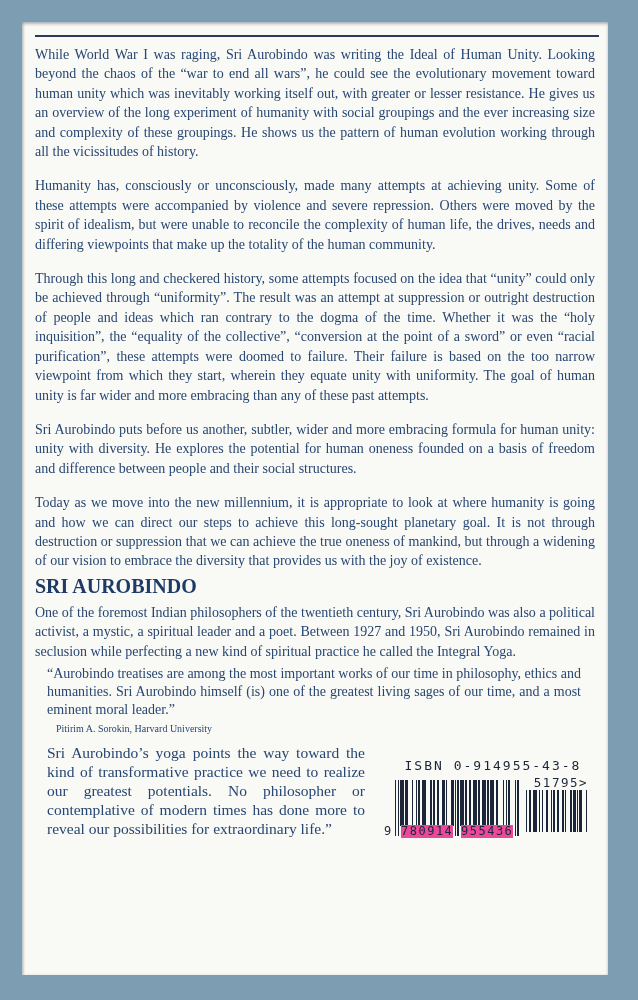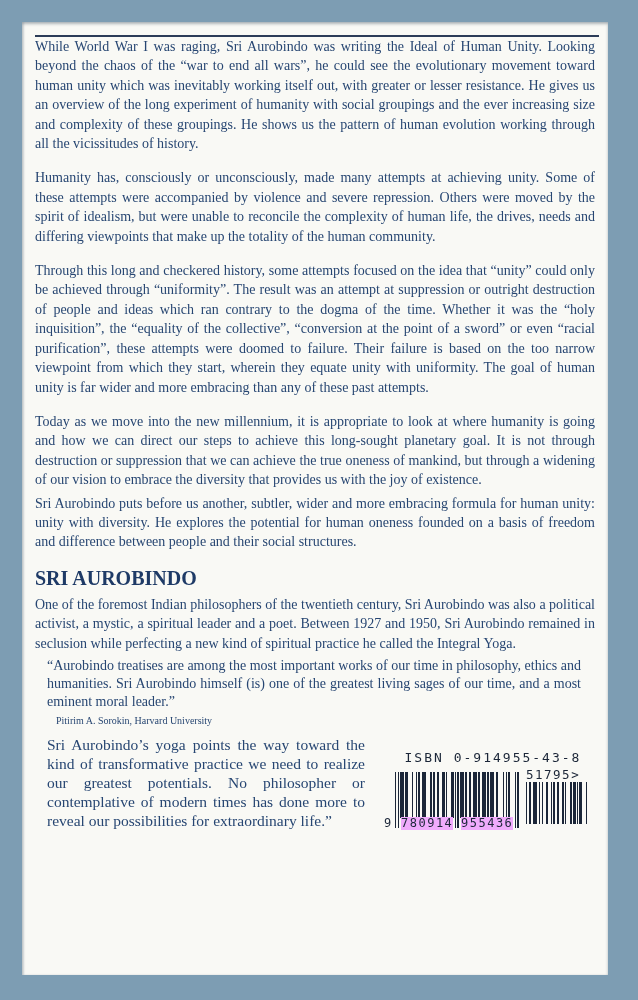--- a/index.html
+++ b/index.html
@@ -45,21 +45,21 @@
     font-weight:normal;
   }
   .subhead{
     text-align:left;
     font-size:20px;
     color:#1e3a66;
     margin:4px 0 5px 0;
     font-weight:bold;
   }
   
-  .body-text{color:#274672;}
+  .body-text{color:#274672;margin-top:8px;}
   p.para{
     font-size:14px;
     line-height:19.4px;
     text-align:justify;
     margin:0 4px 15px 0;
   }
   p.para.tight{margin-bottom:4px;}
   
   .quote-block{
     margin:0 18px 0 12px;
@@ -126,54 +126,54 @@
     width:124px;height:56px;
   }
   .bc-main svg{display:block;}
   .bc-digit{
     position:absolute;
     bottom:-2px;
     font-family:"DejaVu Sans Mono", monospace;
     font-size:12px;
     letter-spacing:1.5px;
     color:#1b2638;
-    background:#f0abfc;
+    background:#ec4899;
     text-align:center;
     white-space:nowrap;
     line-height:13px;
   }
   .bc-first{left:-11px;background:transparent;}
   .bc-g1{left:6px;width:52px;}
   .bc-g2{left:66px;width:52px;}
   .bc-sup{width:62px;}
   .bc-sup-num{
     font-family:"DejaVu Sans Mono", monospace;
     font-size:12.5px;
     letter-spacing:1.5px;
     color:#1b2638;
-    text-align:left;
+    text-align:right;
     white-space:nowrap;
     line-height:13px;
     margin-bottom:1px;
   }
 </style>
 </head>
 <body>
 
 <div class="page">
 
   <hr class="rule">
 
 
   <div class="body-text">
     <p class="para">While World War I was raging, Sri Aurobindo was writing the Ideal of Human Unity. Looking beyond the chaos of the “war to end all wars”, he could see the evolutionary movement toward human unity which was inevitably working itself out, with greater or lesser resistance. He gives us an overview of the long experiment of humanity with social groupings and the ever increasing size and complexity of these groupings. He shows us the pattern of human evolution working through all the vicissitudes of history.</p>
     <p class="para">Humanity has, consciously or unconsciously, made many attempts at achieving unity. Some of these attempts were accompanied by violence and severe repression. Others were moved by the spirit of idealism, but were unable to reconcile the complexity of human life, the drives, needs and differing viewpoints that make up the totality of the human community.</p>
     <p class="para">Through this long and checkered history, some attempts focused on the idea that “unity” could only be achieved through “uniformity”. The result was an attempt at suppression or outright destruction of people and ideas which ran contrary to the dogma of the time. Whether it was the “holy inquisition”, the “equality of the collective”, “conversion at the point of a sword” or even “racial purification”, these attempts were doomed to failure. Their failure is based on the too narrow viewpoint from which they start, wherein they equate unity with uniformity. The goal of human unity is far wider and more embracing than any of these past attempts.</p>
+    <p class="para">Sri Aurobindo puts before us another, subtler, wider and more embracing formula for human unity: unity with diversity. He explores the potential for human oneness founded on a basis of freedom and difference between people and their social structures.</p>
     <p class="para tight">Today as we move into the new millennium, it is appropriate to look at where humanity is going and how we can direct our steps to achieve this long-sought planetary goal. It is not through destruction or suppression that we can achieve the true oneness of mankind, but through a widening of our vision to embrace the diversity that provides us with the joy of existence.</p>
-    <p class="para">Sri Aurobindo puts before us another, subtler, wider and more embracing formula for human unity: unity with diversity. He explores the potential for human oneness founded on a basis of freedom and difference between people and their social structures.</p>
   </div>
 
   <h2 class="subhead">SRI AUROBINDO</h2>
   <p class="para tight body-text">One of the foremost Indian philosophers of the twentieth century, Sri Aurobindo was also a political activist, a mystic, a spiritual leader and a poet. Between 1927 and 1950, Sri Aurobindo remained in seclusion while perfecting a new kind of spiritual practice he called the Integral Yoga.</p>
 
   <div class="quote-block">“Aurobindo treatises are among the most important works of our time in philosophy, ethics and humanities.  Sri Aurobindo himself (is) one of the greatest living sages of our time, and a most eminent moral leader.”</div>
   <div class="attribution">Pitirim A. Sorokin, Harvard University</div>
 
   <div class="bottom">
     <div class="murphy-col">

